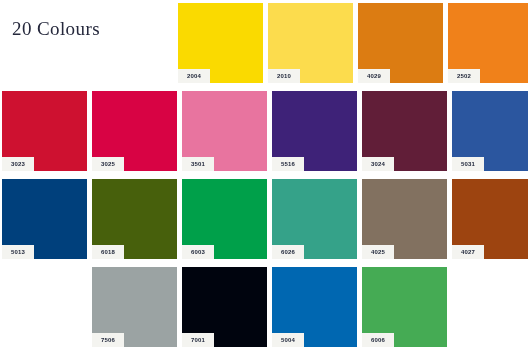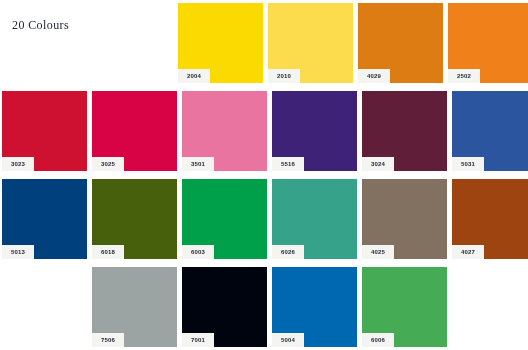--- a/index.html
+++ b/index.html
@@ -22,21 +22,21 @@
     width: 528px;
     height: 350px;
   }
 
   
   #title {
     position: absolute;
     left: 12px;
     top: 18px;
     font-family: "Liberation Serif", serif;
-    font-size: 12px;
+    font-size: 19px;
     font-weight: 400;
     letter-spacing: 0.4px;
     color: #25283c;
     white-space: nowrap;
   }
 
   
   .row {
     position: absolute;
     display: flex;

